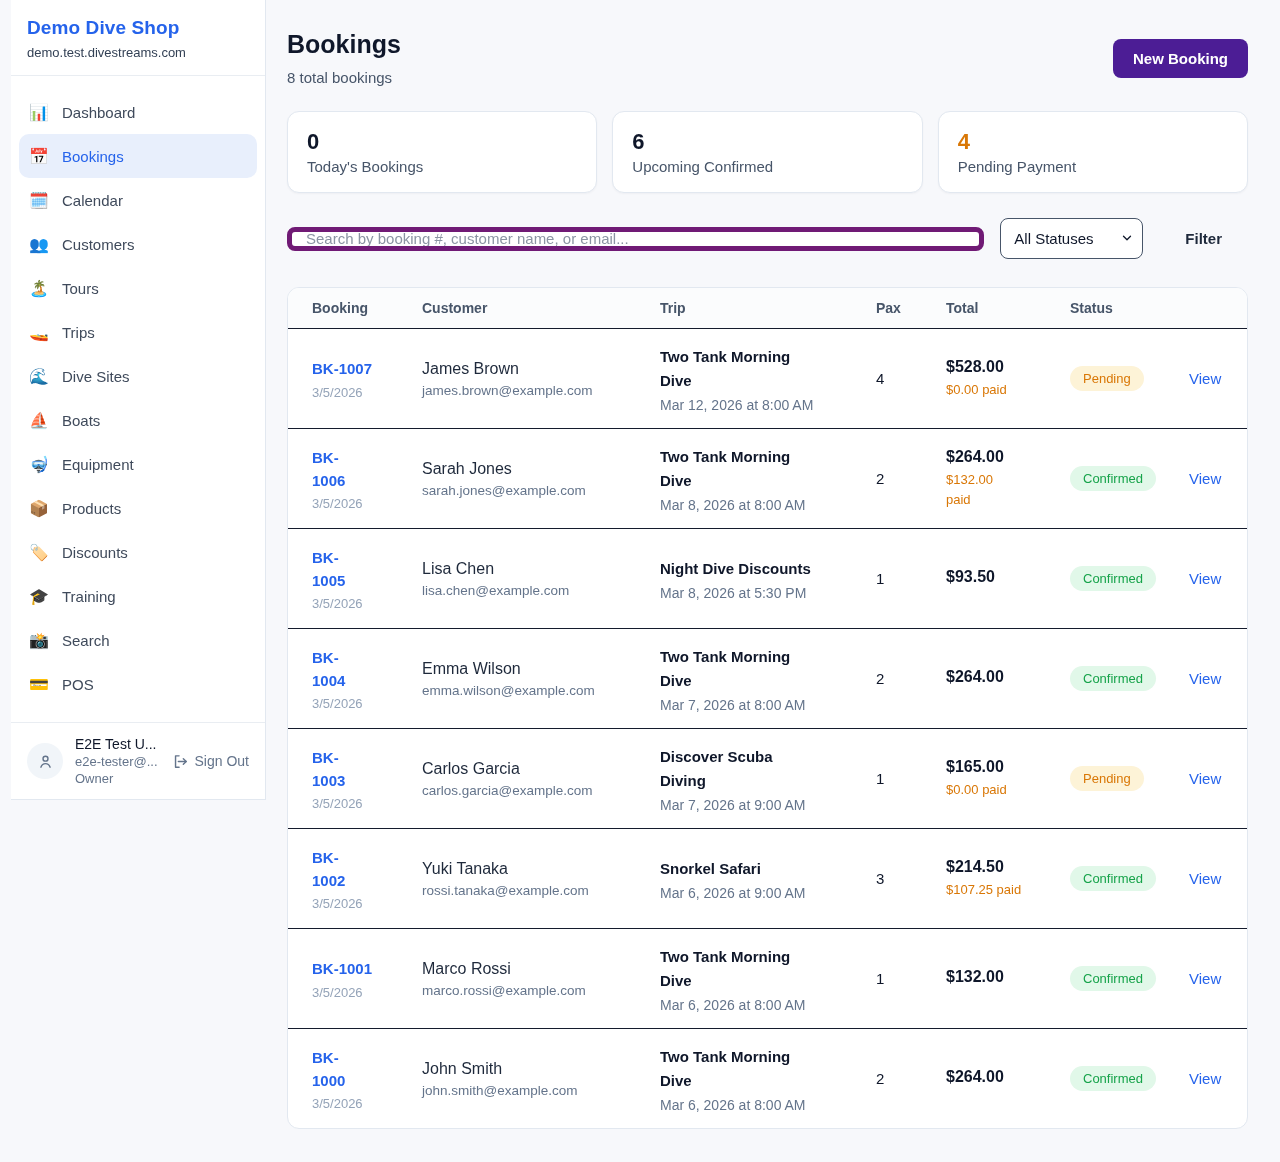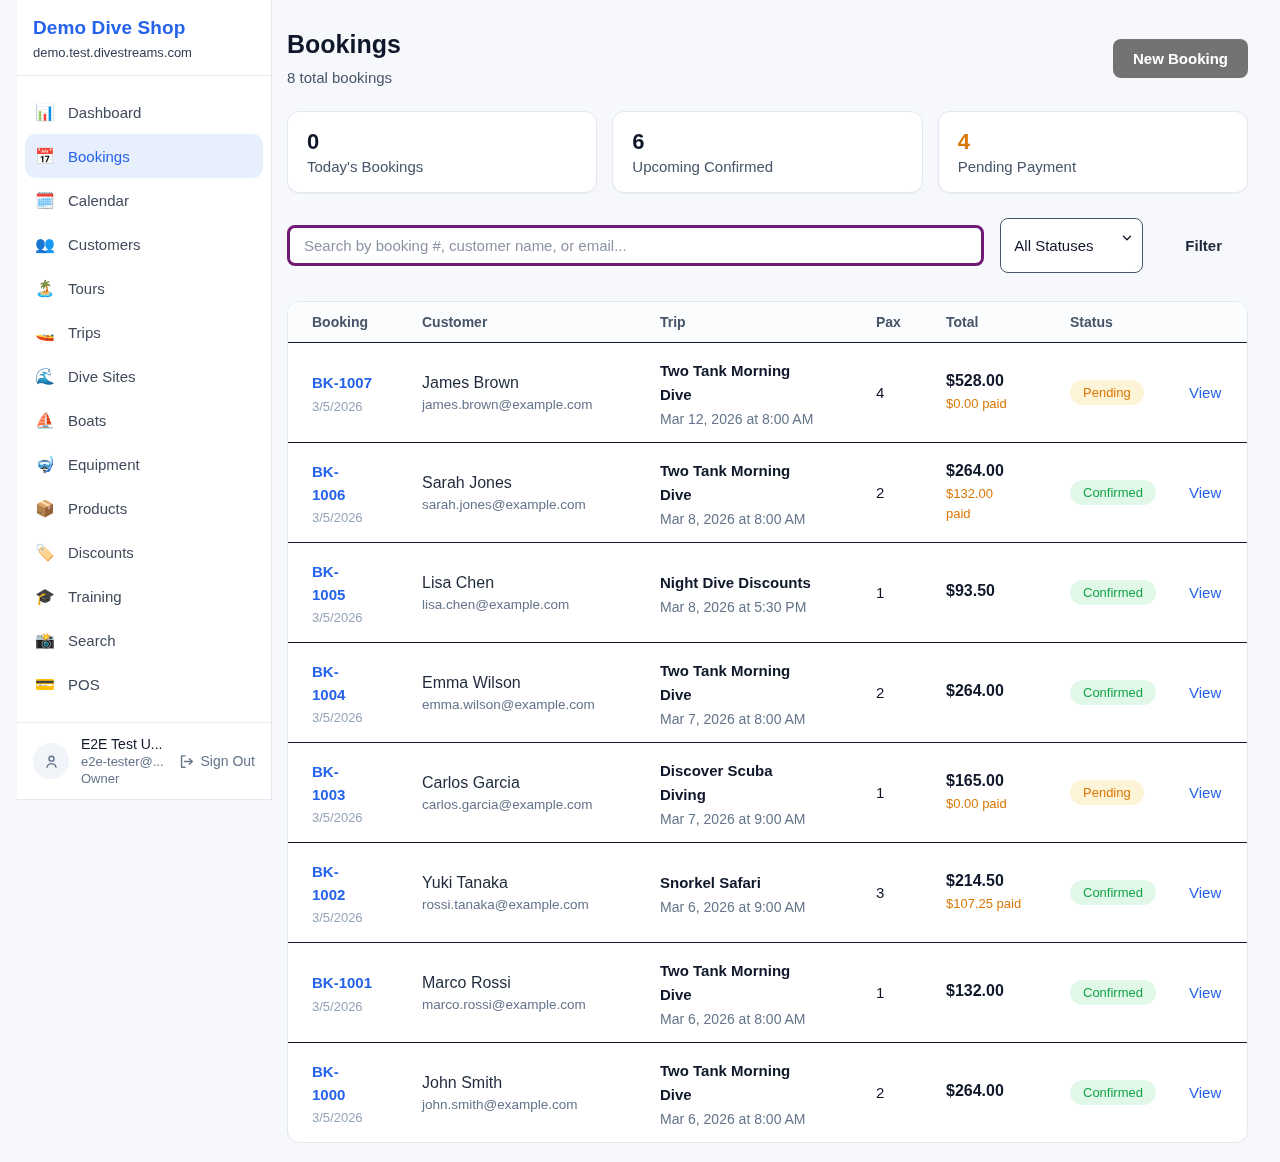--- a/index.html
+++ b/index.html
@@ -5,21 +5,21 @@
   * { margin:0; padding:0; box-sizing:border-box; }
   html,body { width:1280px; height:1162px; }
   body {
     font-family:"Liberation Sans", sans-serif;
     background:#f7f8fb;
     color:#0f172a;
     overflow:hidden;
   }
   
   .sidebar {
-    position:absolute; left:17px; top:0; width:255px; height:800px;
+    position:absolute; left:11px; top:0; width:255px; height:800px;
     background:#ffffff;
     border-right:1px solid #e2e8f0;
     border-bottom:1px solid #e2e8f0;
     display:flex; flex-direction:column;
   }
   .brand { padding:17px 16px 15px 16px; border-bottom:1px solid #e9edf2; }
   .brand-name { color:#2563eb; font-size:19px; font-weight:700; letter-spacing:.1px; }
   .brand-domain { color:#334155; font-size:13px; margin-top:6px; }
   .nav { padding:14px 8px 8px 8px; flex:1; }
   .nav-item {
@@ -41,42 +41,42 @@
   .user-name { font-size:14px; font-weight:400; color:#0f172a; }
   .user-email { font-size:13px; color:#64748b; margin-top:2px; }
   .user-role { font-size:13px; color:#64748b; margin-top:2px; }
   .signout { display:flex; align-items:center; gap:6px; color:#64748b; font-size:14px; cursor:pointer; white-space:nowrap;text-align:center; }
   
   .main { position:absolute; left:255px; top:0; width:1025px; padding:30px 32px; }
   .page-head { display:flex; align-items:flex-start; justify-content:space-between; }
   .page-title { font-size:25px; font-weight:700; color:#0f172a; }
   .page-sub { font-size:15px; color:#475569; margin-top:10px; }
   .btn-primary {
-    background:#737373; color:#fff; border:none; border-radius:8px;
+    background:#4c1d95; color:#fff; border:none; border-radius:8px;
     font-family:inherit; font-size:15px; font-weight:600;
     padding:11px 20px; cursor:pointer; margin-top:9px;
   }
   .stats { display:flex; gap:15px; margin-top:25px; }
   .stat-card {
     flex:1; background:#fff; border:1px solid #e2e8f0; border-radius:12px;
     padding:17px 19px; box-shadow:0 1px 2px rgba(15,23,42,.04);
   }
   .stat-value { font-size:22px; font-weight:700; color:#0f172a; }
   .stat-value.orange { color:#d97706; }
   .stat-label { font-size:15px; color:#475569; margin-top:3px; }
   .filter-row { display:flex; align-items:center; gap:16px; margin-top:25px; }
   .search-input {
-    flex:1; height:41px; border:3px solid #701a75; border-radius:8px;
+    flex:1; height:24px; border:5px solid #701a75; border-radius:8px;
     padding:0 14px; font-family:inherit; font-size:15px; color:#0f172a; background:#fff;
     outline:none;
   }
   .search-input::placeholder { color:#8b94a3; }
   .select-wrap { position:relative; width:143px; flex:0 0 143px; }
   .select-wrap select {
-    width:100%; height:55px; border:1px solid #475569; border-radius:8px;
+    width:100%; height:41px; border:1px solid #475569; border-radius:8px;
     background:#fff; font-family:inherit; font-size:15px; color:#0f172a;
     padding:0 28px 0 13px; appearance:none; -webkit-appearance:none; cursor:pointer;
   }
   .select-chevron { position:absolute; right:9px; top:13px; pointer-events:none; }
   .filter-btn {
     background:none; border:none; font-family:inherit; font-size:15px; font-weight:600;
     color:#1e293b; padding:0 26px; cursor:pointer;
   }
   
   .table-card {

